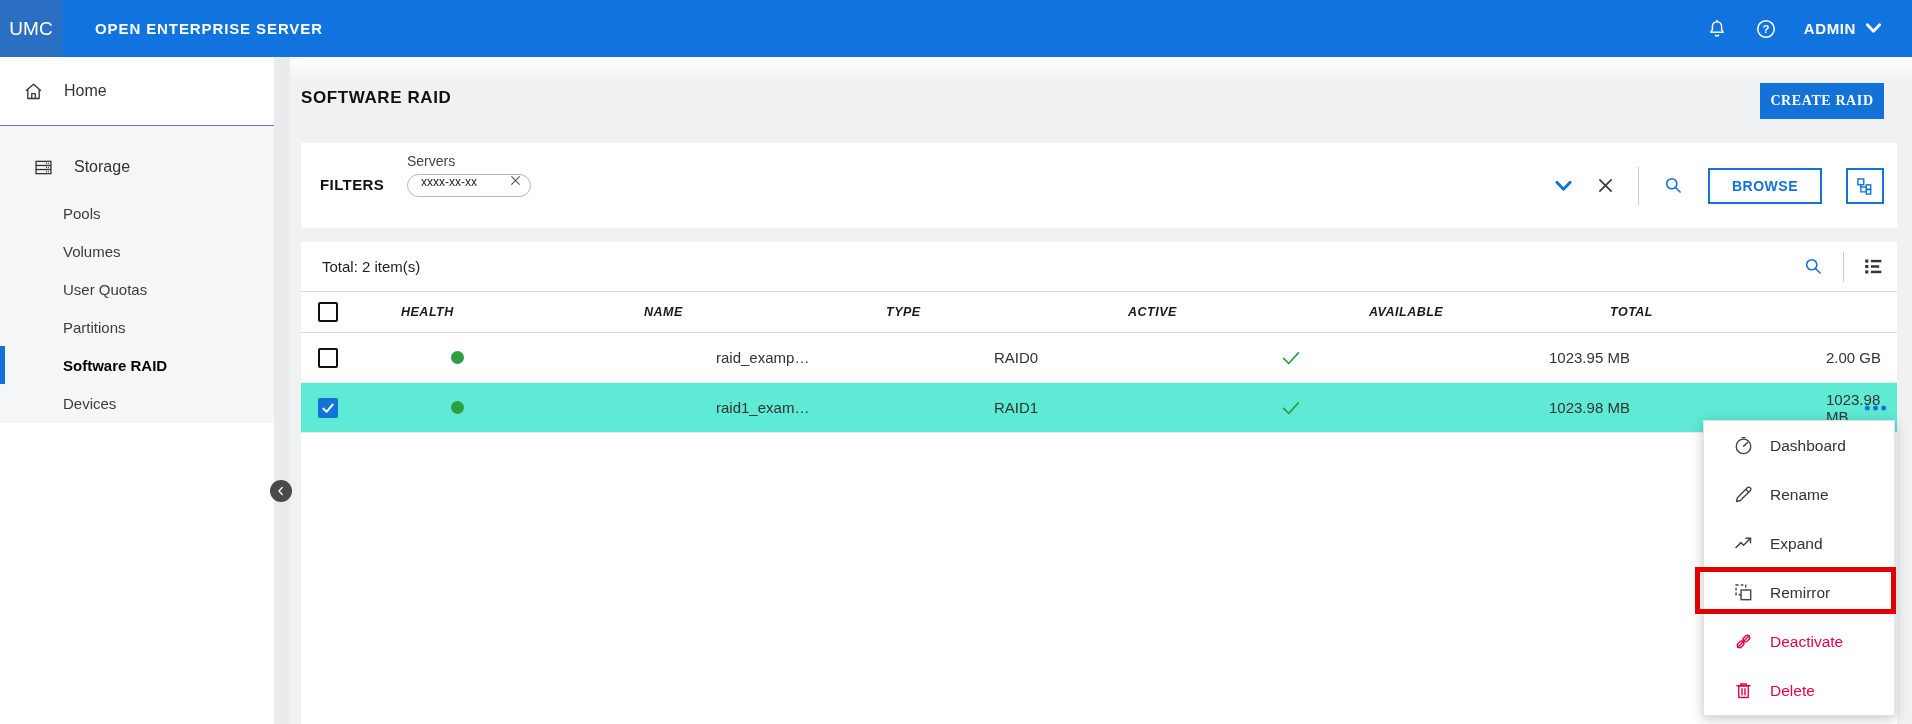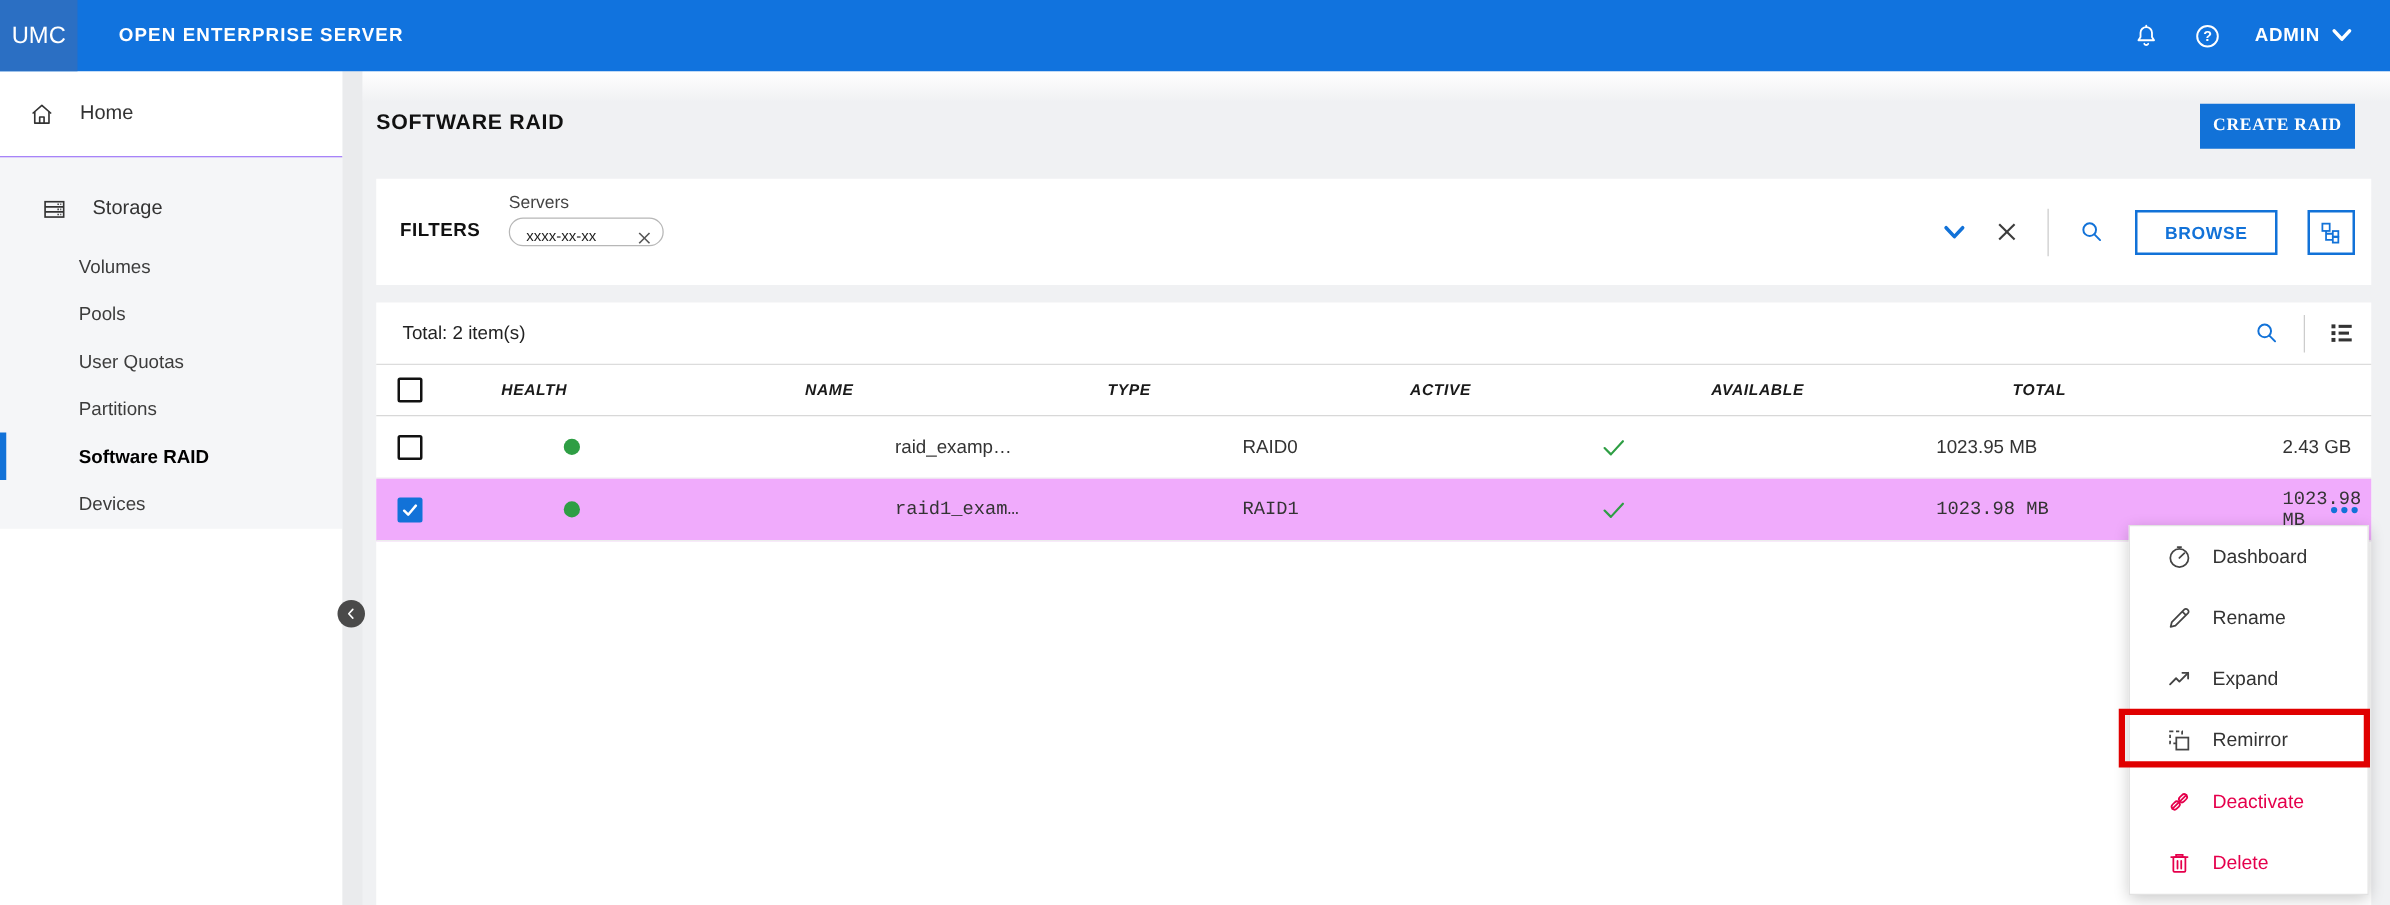--- a/index.html
+++ b/index.html
@@ -49,21 +49,21 @@
     font-weight:bold; letter-spacing:.6px; cursor:pointer; }
 
   
   .filters-card { position:absolute; left:11px; top:86px; width:1596px; height:85px;
     background:#fff; display:flex; align-items:center; }
   .filters-label { position:absolute; left:19px; top:33px; font-size:15px; font-weight:bold;
     letter-spacing:.4px; color:#111; }
   .filter-group { position:absolute; left:106px; top:10px; }
   .filter-group-label { font-size:14px; color:#444; }
   .chip { margin-top:5px; width:124px; height:23px; border:1px solid #b7b7b7; border-radius:12px;
-    display:flex; align-items:flex-end; justify-content:space-between; padding:0 9px 0 13px;
+    display:flex; align-items:flex-start; justify-content:space-between; padding:0 9px 0 13px;
     font-size:12px; color:#222; background:#fff; cursor:default; }
   .chip .x { width:11px; height:11px; cursor:pointer; }
   .filters-right { position:absolute; right:13px; top:0; height:85px; display:flex;
     align-items:center; gap:24px; }
   .v-div { width:1px; height:38px; background:#ccc; }
   .icon-btn { cursor:pointer; }
   .browse-btn { width:114px; height:36px; background:#fff; border:2px solid #1272d8;
     color:#1272d8; font-family:inherit; font-size:14px; font-weight:bold; letter-spacing:.5px; cursor:pointer; }
   .tree-btn { width:38px; height:36px; background:#fff; border:2px solid #1272d8;
     display:flex; align-items:center; justify-content:center; cursor:pointer; }
@@ -72,21 +72,21 @@
   .table-card { position:absolute; left:11px; top:185px; width:1596px; height:482px; background:#fff; }
   .total-bar { height:50px; display:flex; align-items:center; padding:0 13px 0 21px;
     border-bottom:1px solid #dcdcdc; }
   .total-label { font-size:15px; color:#222; }
   .total-right { margin-left:auto; display:flex; align-items:center; gap:19px; }
   .grid-row { display:grid; grid-template-columns:100px 243px 242px 242px 241px 241px 1fr;
     align-items:center; }
   .thead { height:41px; border-bottom:1px solid #d8d8d8; font-size:12.5px; font-weight:bold;
     letter-spacing:.5px; color:#1a1a1a;font-style:italic; }
   .trow { height:50px; border-bottom:1px solid #ececec; font-size:15px; color:#333; position:relative;gap:36px; }
-  .trow.selected { background:#f0abfc;font-family:Liberation Mono, monospace; }
+  .trow.selected { background:#5eead4; }
   .cb-cell { padding-left:17px; }
   .checkbox { width:20px; height:20px; border:2.5px solid #111; border-radius:2px; background:#fff; cursor:pointer; }
   .checkbox.checked { border:none; background:#1272d8; display:flex; align-items:center; justify-content:center; }
   .health-dot { width:13px; height:13px; border-radius:50%; background:#2e9e44; margin-left:14px; }
   .active-check { margin-left:8px; }
   .row-actions { position:absolute; right:10px; top:50%; transform:translateY(-50%); cursor:pointer; }
 
   
   .ctx-menu { position:absolute; left:1703px; top:420px; width:192px; background:#fff;
     border:1px solid #e2e2e2; box-shadow:0 3px 12px rgba(0,0,0,.22); z-index:20; }
@@ -142,22 +142,22 @@
       <svg width="21" height="21" viewBox="0 0 24 24" fill="none" stroke="#333" stroke-width="1.5">
         <rect x="3.5" y="5" width="17" height="14"></rect>
         <line x1="3.5" y1="9.66" x2="20.5" y2="9.66"></line>
         <line x1="3.5" y1="14.33" x2="20.5" y2="14.33"></line>
         <line x1="14.8" y1="7.3" x2="18.3" y2="7.3" stroke-dasharray="1.3 1.3"></line>
         <line x1="14.8" y1="12" x2="18.3" y2="12" stroke-dasharray="1.3 1.3"></line>
         <line x1="14.8" y1="16.7" x2="18.3" y2="16.7" stroke-dasharray="1.3 1.3"></line>
       </svg>
       <span>Storage</span>
     </div>
+    <div class="sub-item">Pools</div>
     <div class="sub-item">Volumes</div>
-    <div class="sub-item">Pools</div>
     <div class="sub-item">User Quotas</div>
     <div class="sub-item">Partitions</div>
     <div class="sub-item active">Software RAID</div>
     <div class="sub-item">Devices</div>
   </div>
 </div>
 <div class="side-strip"></div>
 <div class="collapse-btn">
   <svg width="12" height="12" viewBox="0 0 24 24">
     <polyline points="14.5,5 8,12 14.5,19" fill="none" stroke="#fff" stroke-width="2.6" stroke-linecap="round" stroke-linejoin="round"></polyline>
@@ -256,21 +256,21 @@
           <div class="health-dot"></div>
         </div>
       <div>raid_examp…</div>
       <div>RAID0</div>
       <div>
         <svg class="active-check" width="22" height="22" viewBox="0 0 24 24">
           <polyline points="4,12.5 9.5,18 20,6.5" fill="none" stroke="#2e9e44" stroke-width="1.9" stroke-linecap="round" stroke-linejoin="round"></polyline>
         </svg>
       </div>
       <div>1023.95 MB</div>
-      <div>2.43 GB</div>
+      <div>2.00 GB</div>
     </div>
 
     <div class="grid-row trow selected">
       <div class="cb-cell">
         <div class="checkbox checked">
           <svg width="14" height="14" viewBox="0 0 24 24">
             <polyline points="4,13 9.5,18.5 20,6" fill="none" stroke="#fff" stroke-width="3.4" stroke-linecap="round" stroke-linejoin="round"></polyline>
           </svg>
         </div>
       </div>

